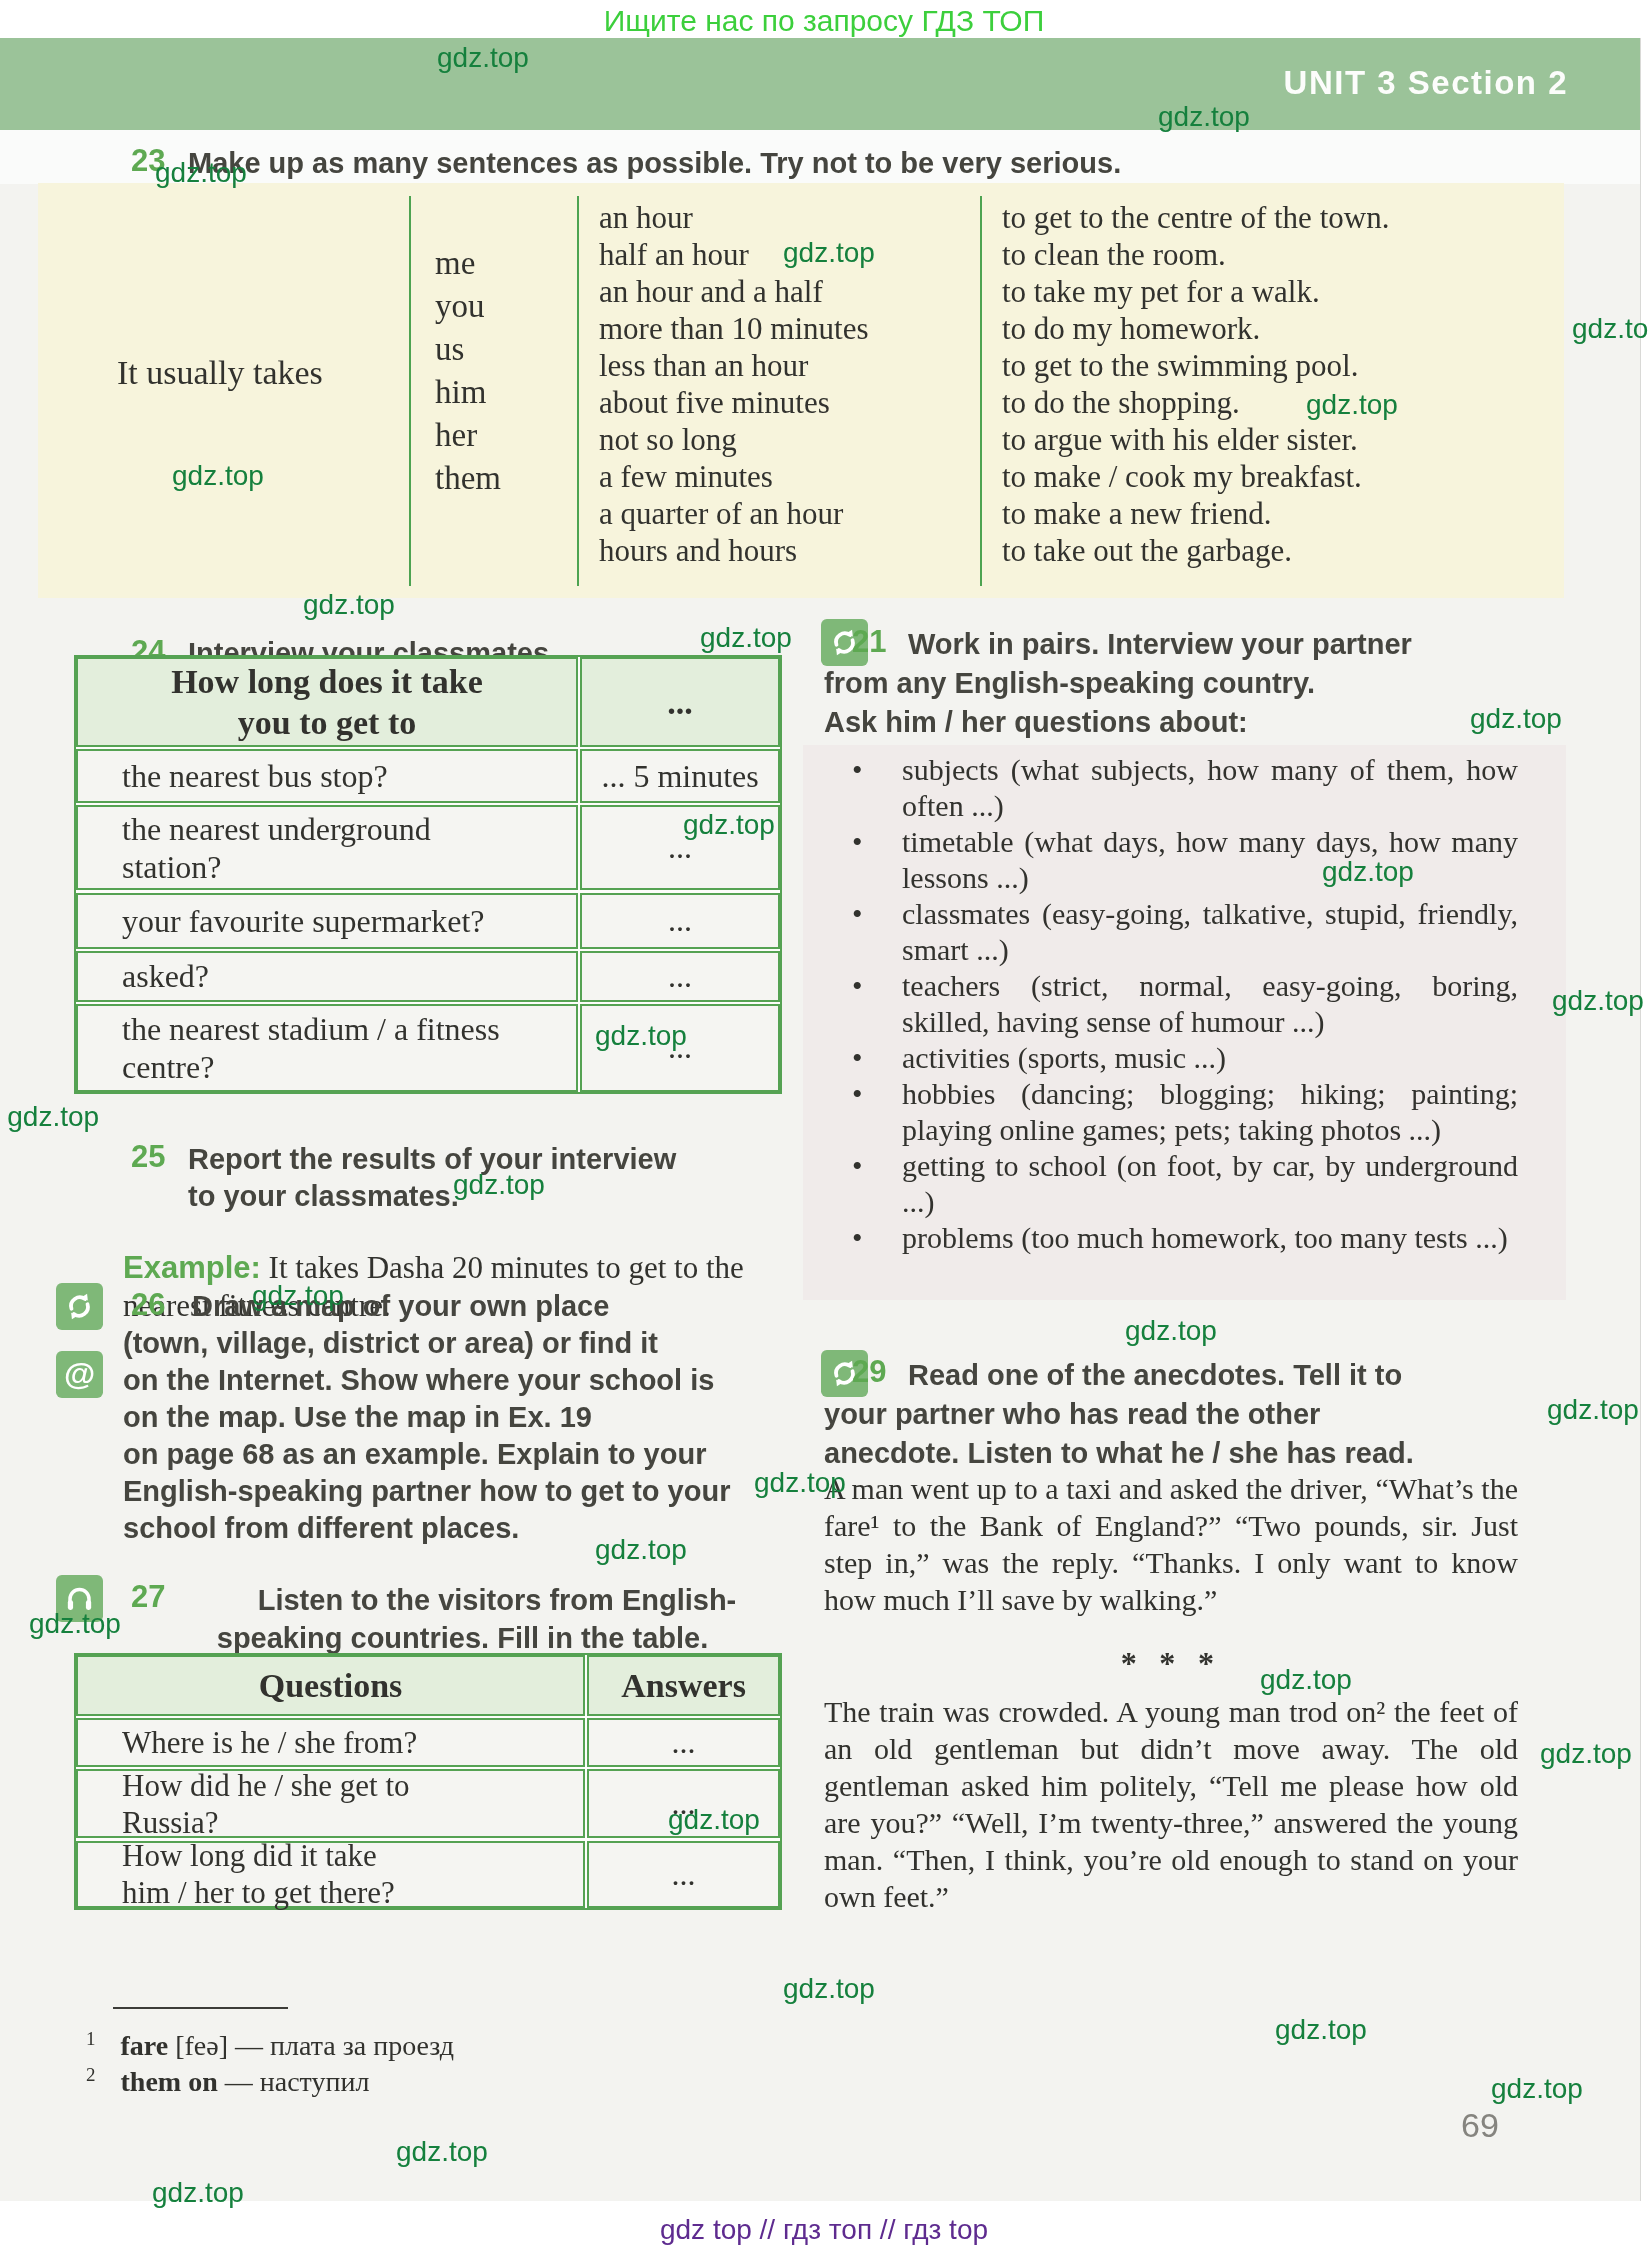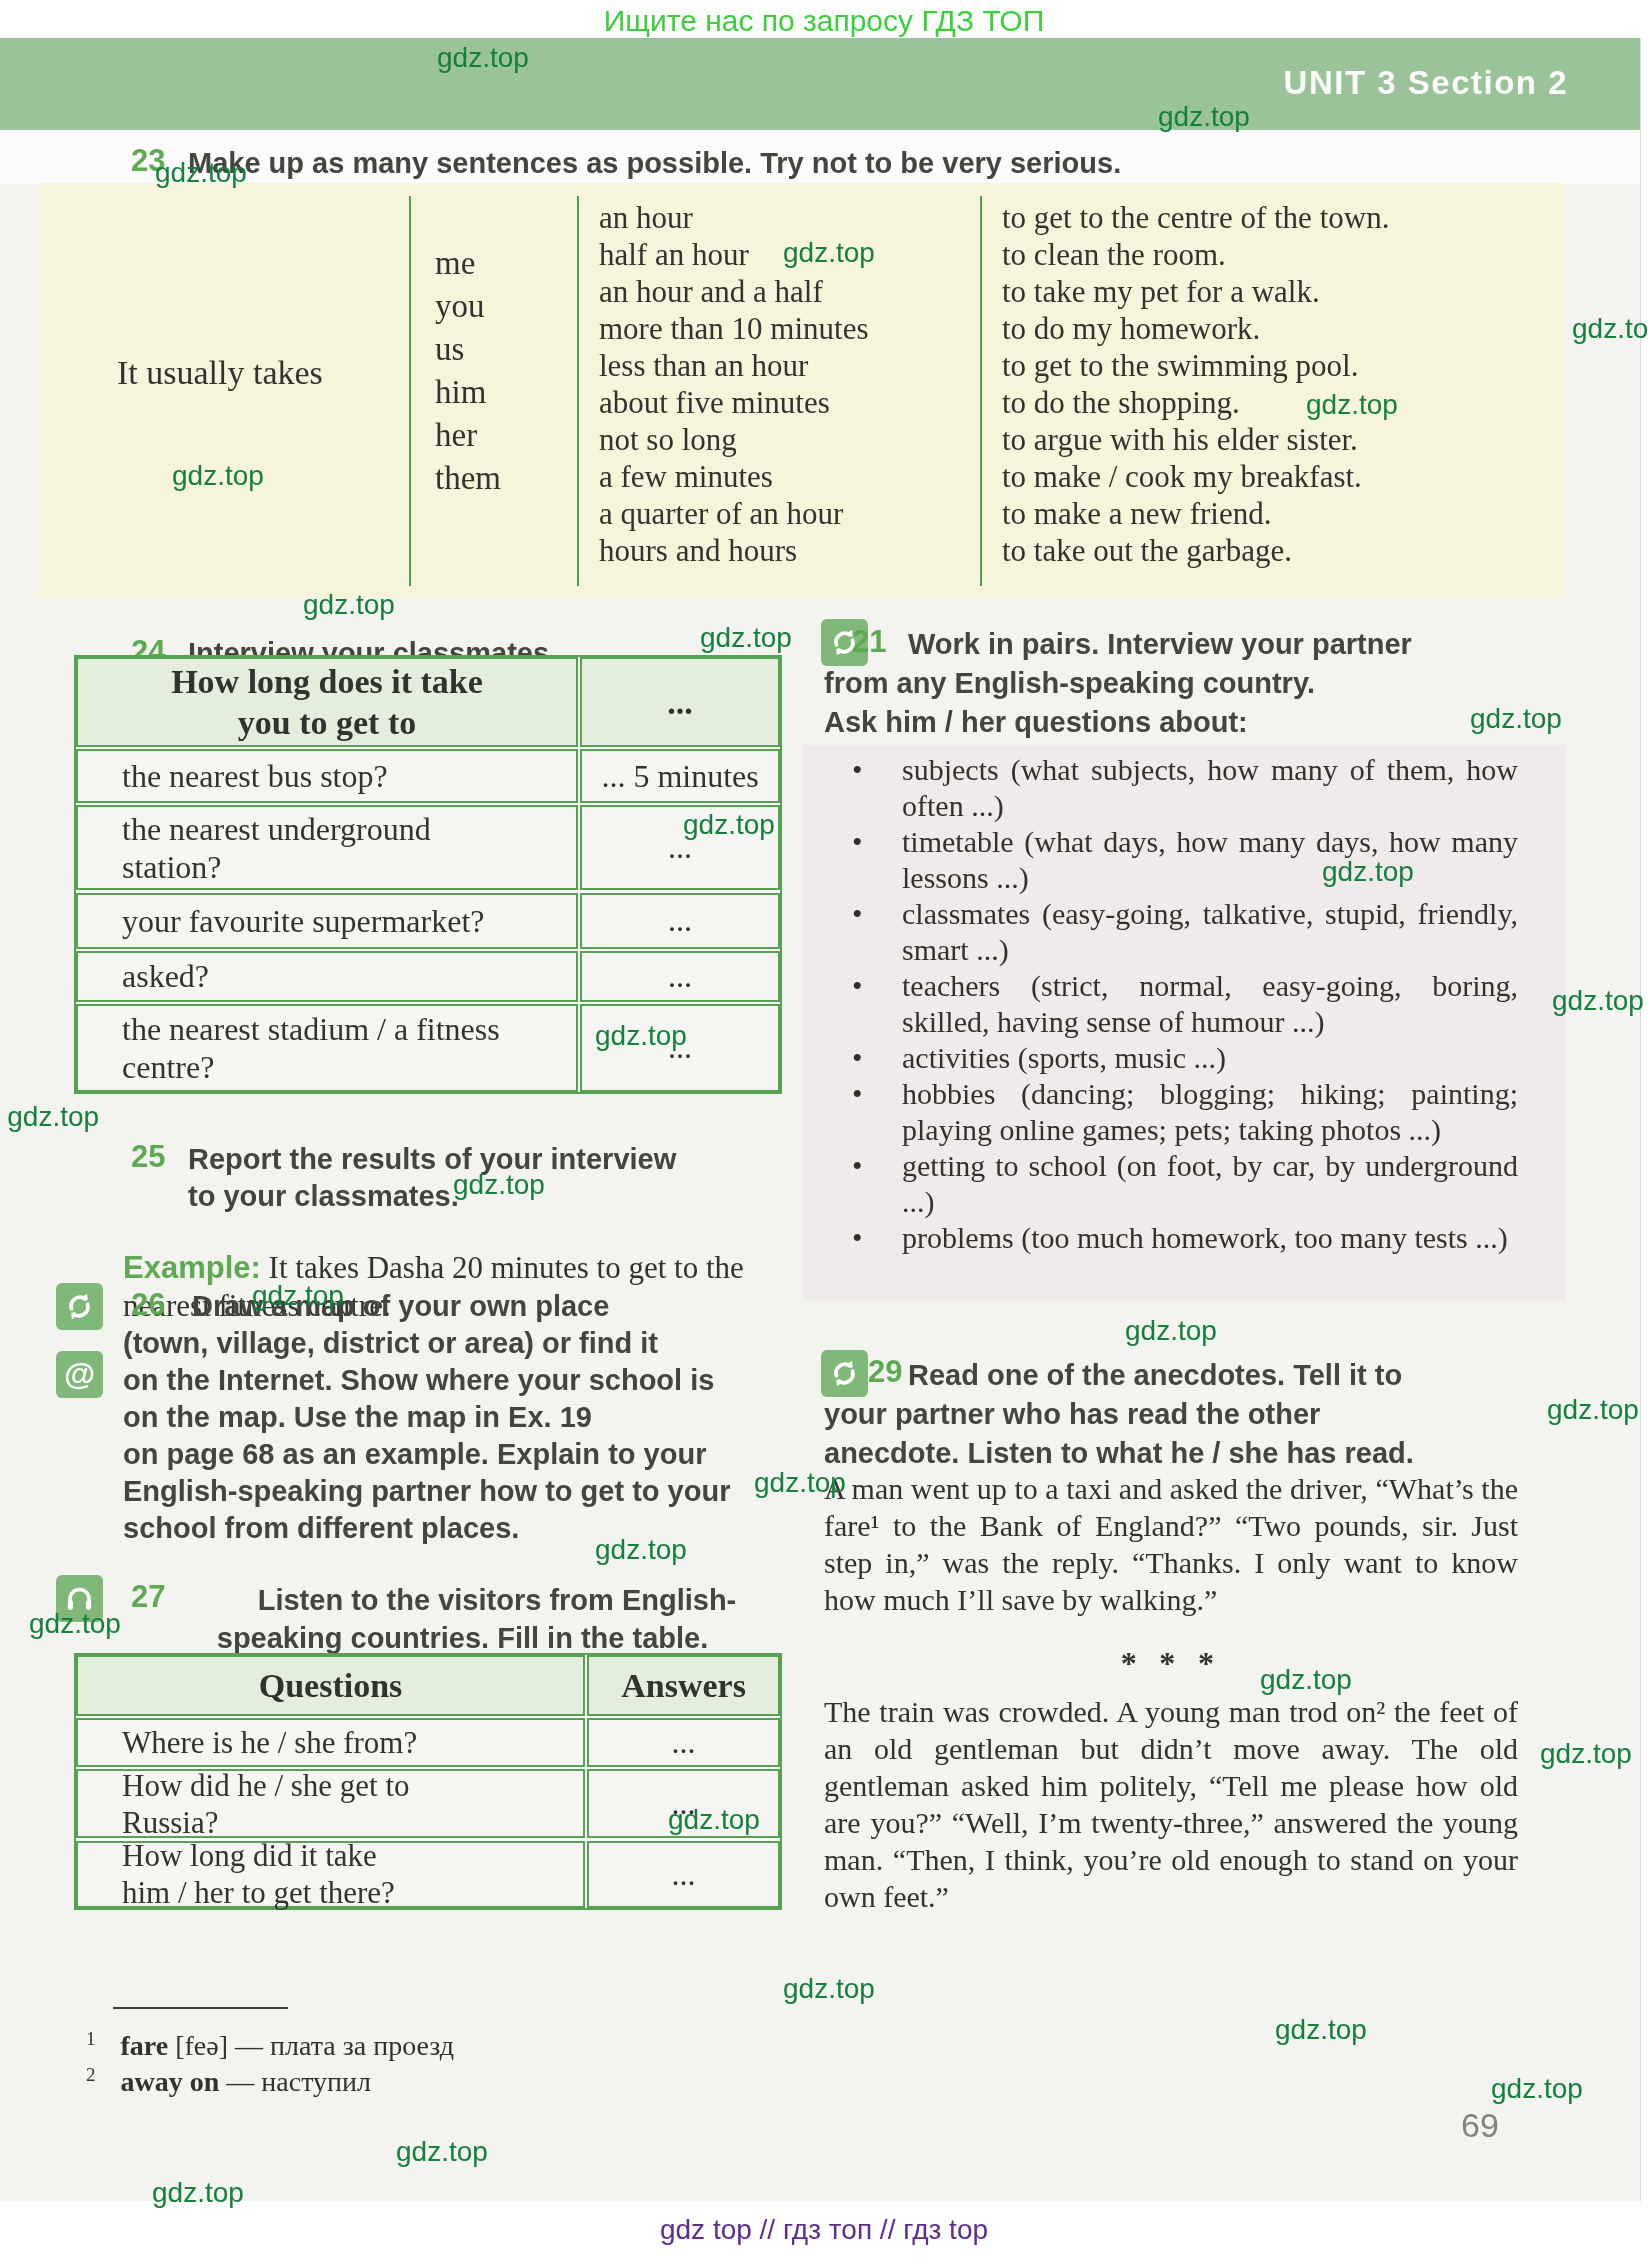--- a/index.html
+++ b/index.html
@@ -166,21 +166,21 @@
       <div class="c q">How did he / she get to
 Russia?</div>
       <div class="c a">...</div>
       <div class="c q">How long did it take
 him / her to get there?</div>
       <div class="c a">...</div>
     </div>
 
   <div class="fnrule"></div>
   <div class="fn serif" style="top:2022px;"><sup>1</sup><b>fare</b><span> [feə] — плата за проезд</span></div>
-  <div class="fn serif" style="top:2058px;"><sup>2</sup><b>away on</b><span> — наступил</span></div>
+  <div class="fn serif" style="top:2058px;"><sup>2</sup><b>them on</b><span> — наступил</span></div>
 
   <div class="icon" style="left:821px;top:619px;">
     <svg viewBox="0 0 24 24">
         <path d="M6.5 13.5 A 6 6 0 0 1 15.8 6.9" fill="none" stroke="#fff" stroke-width="2.6" stroke-linecap="round"></path>
         <path d="M17.7 7.8 L17.2 3.2 L13.2 5.9 Z" fill="#fff"></path>
         <path d="M17.5 10.5 A 6 6 0 0 1 8.2 17.1" fill="none" stroke="#fff" stroke-width="2.6" stroke-linecap="round"></path>
         <path d="M6.3 16.2 L6.8 20.8 L10.8 18.1 Z" fill="#fff"></path>
       </svg>
   </div>
   <div class="exnum" style="left:852px;top:624px;">21</div>
@@ -199,21 +199,21 @@
     </ul>
 
   <div class="icon" style="left:821px;top:1350px;">
     <svg viewBox="0 0 24 24">
         <path d="M6.5 13.5 A 6 6 0 0 1 15.8 6.9" fill="none" stroke="#fff" stroke-width="2.6" stroke-linecap="round"></path>
         <path d="M17.7 7.8 L17.2 3.2 L13.2 5.9 Z" fill="#fff"></path>
         <path d="M17.5 10.5 A 6 6 0 0 1 8.2 17.1" fill="none" stroke="#fff" stroke-width="2.6" stroke-linecap="round"></path>
         <path d="M6.3 16.2 L6.8 20.8 L10.8 18.1 Z" fill="#fff"></path>
       </svg>
   </div>
-  <div class="exnum" style="left:852px;top:1354px;margin-left:16px;">29</div>
+  <div class="exnum" style="left:852px;top:1354px;">29</div>
   <div class="extitle" style="left:824px;top:1356px;width:723px;line-height:39px;text-indent:84px;">Read one of the anecdotes. Tell it to
 your partner who has read the other
 anecdote. Listen to what he / she has read.</div>
 
   <p class="anecdote serif" style="top:1470px;">A man went up to a taxi and asked the driver, “What’s the fare¹ to the Bank of England?” “Two pounds, sir. Just step in,” was the reply. “Thanks. I only want to know how much I’ll save by walking.”</p>
   <div class="stars serif">* * *</div>
   <p class="anecdote serif" style="top:1693px;">The train was crowded. A young man trod on² the feet of an old gentleman but didn’t move away. The old gentleman asked him politely, “Tell me please how old are you?” “Well, I’m twenty-three,” answered the young man. “Then, I think, you’re old enough to stand on your own feet.”</p>
 
   <div class="pagenum">69</div>
   <div class="footerline">gdz top  //  гдз топ  //  гдз top</div>

